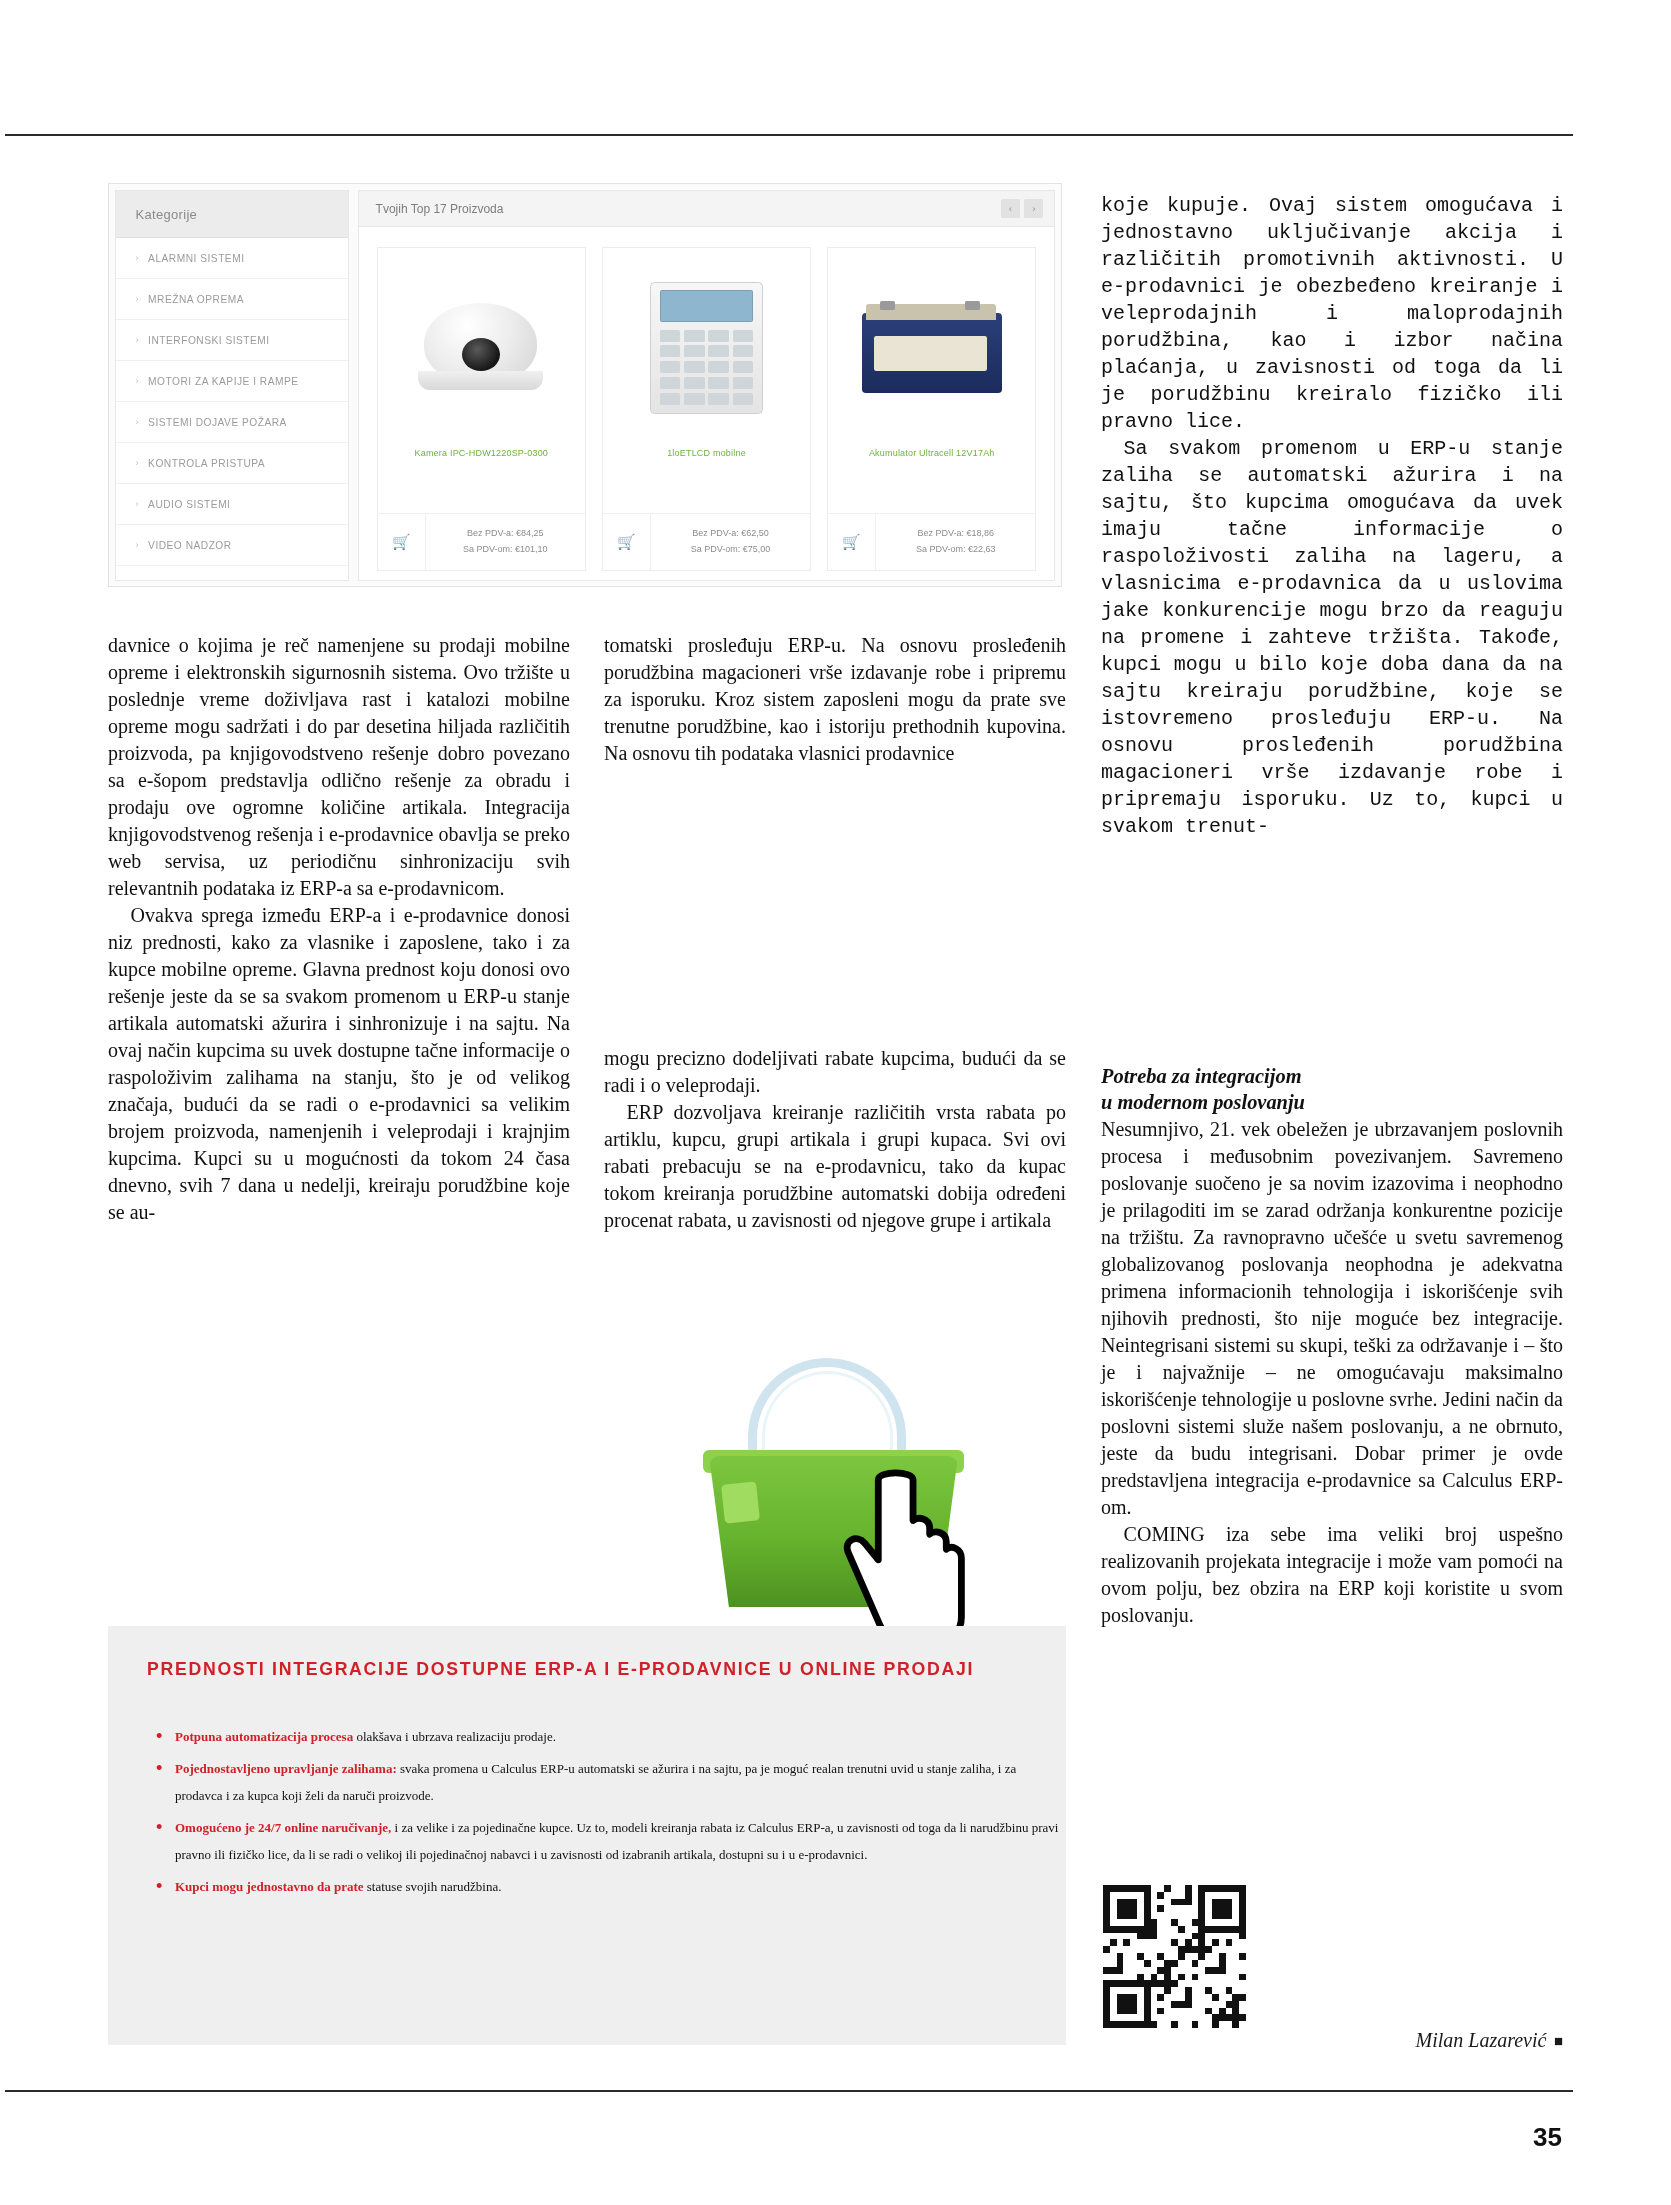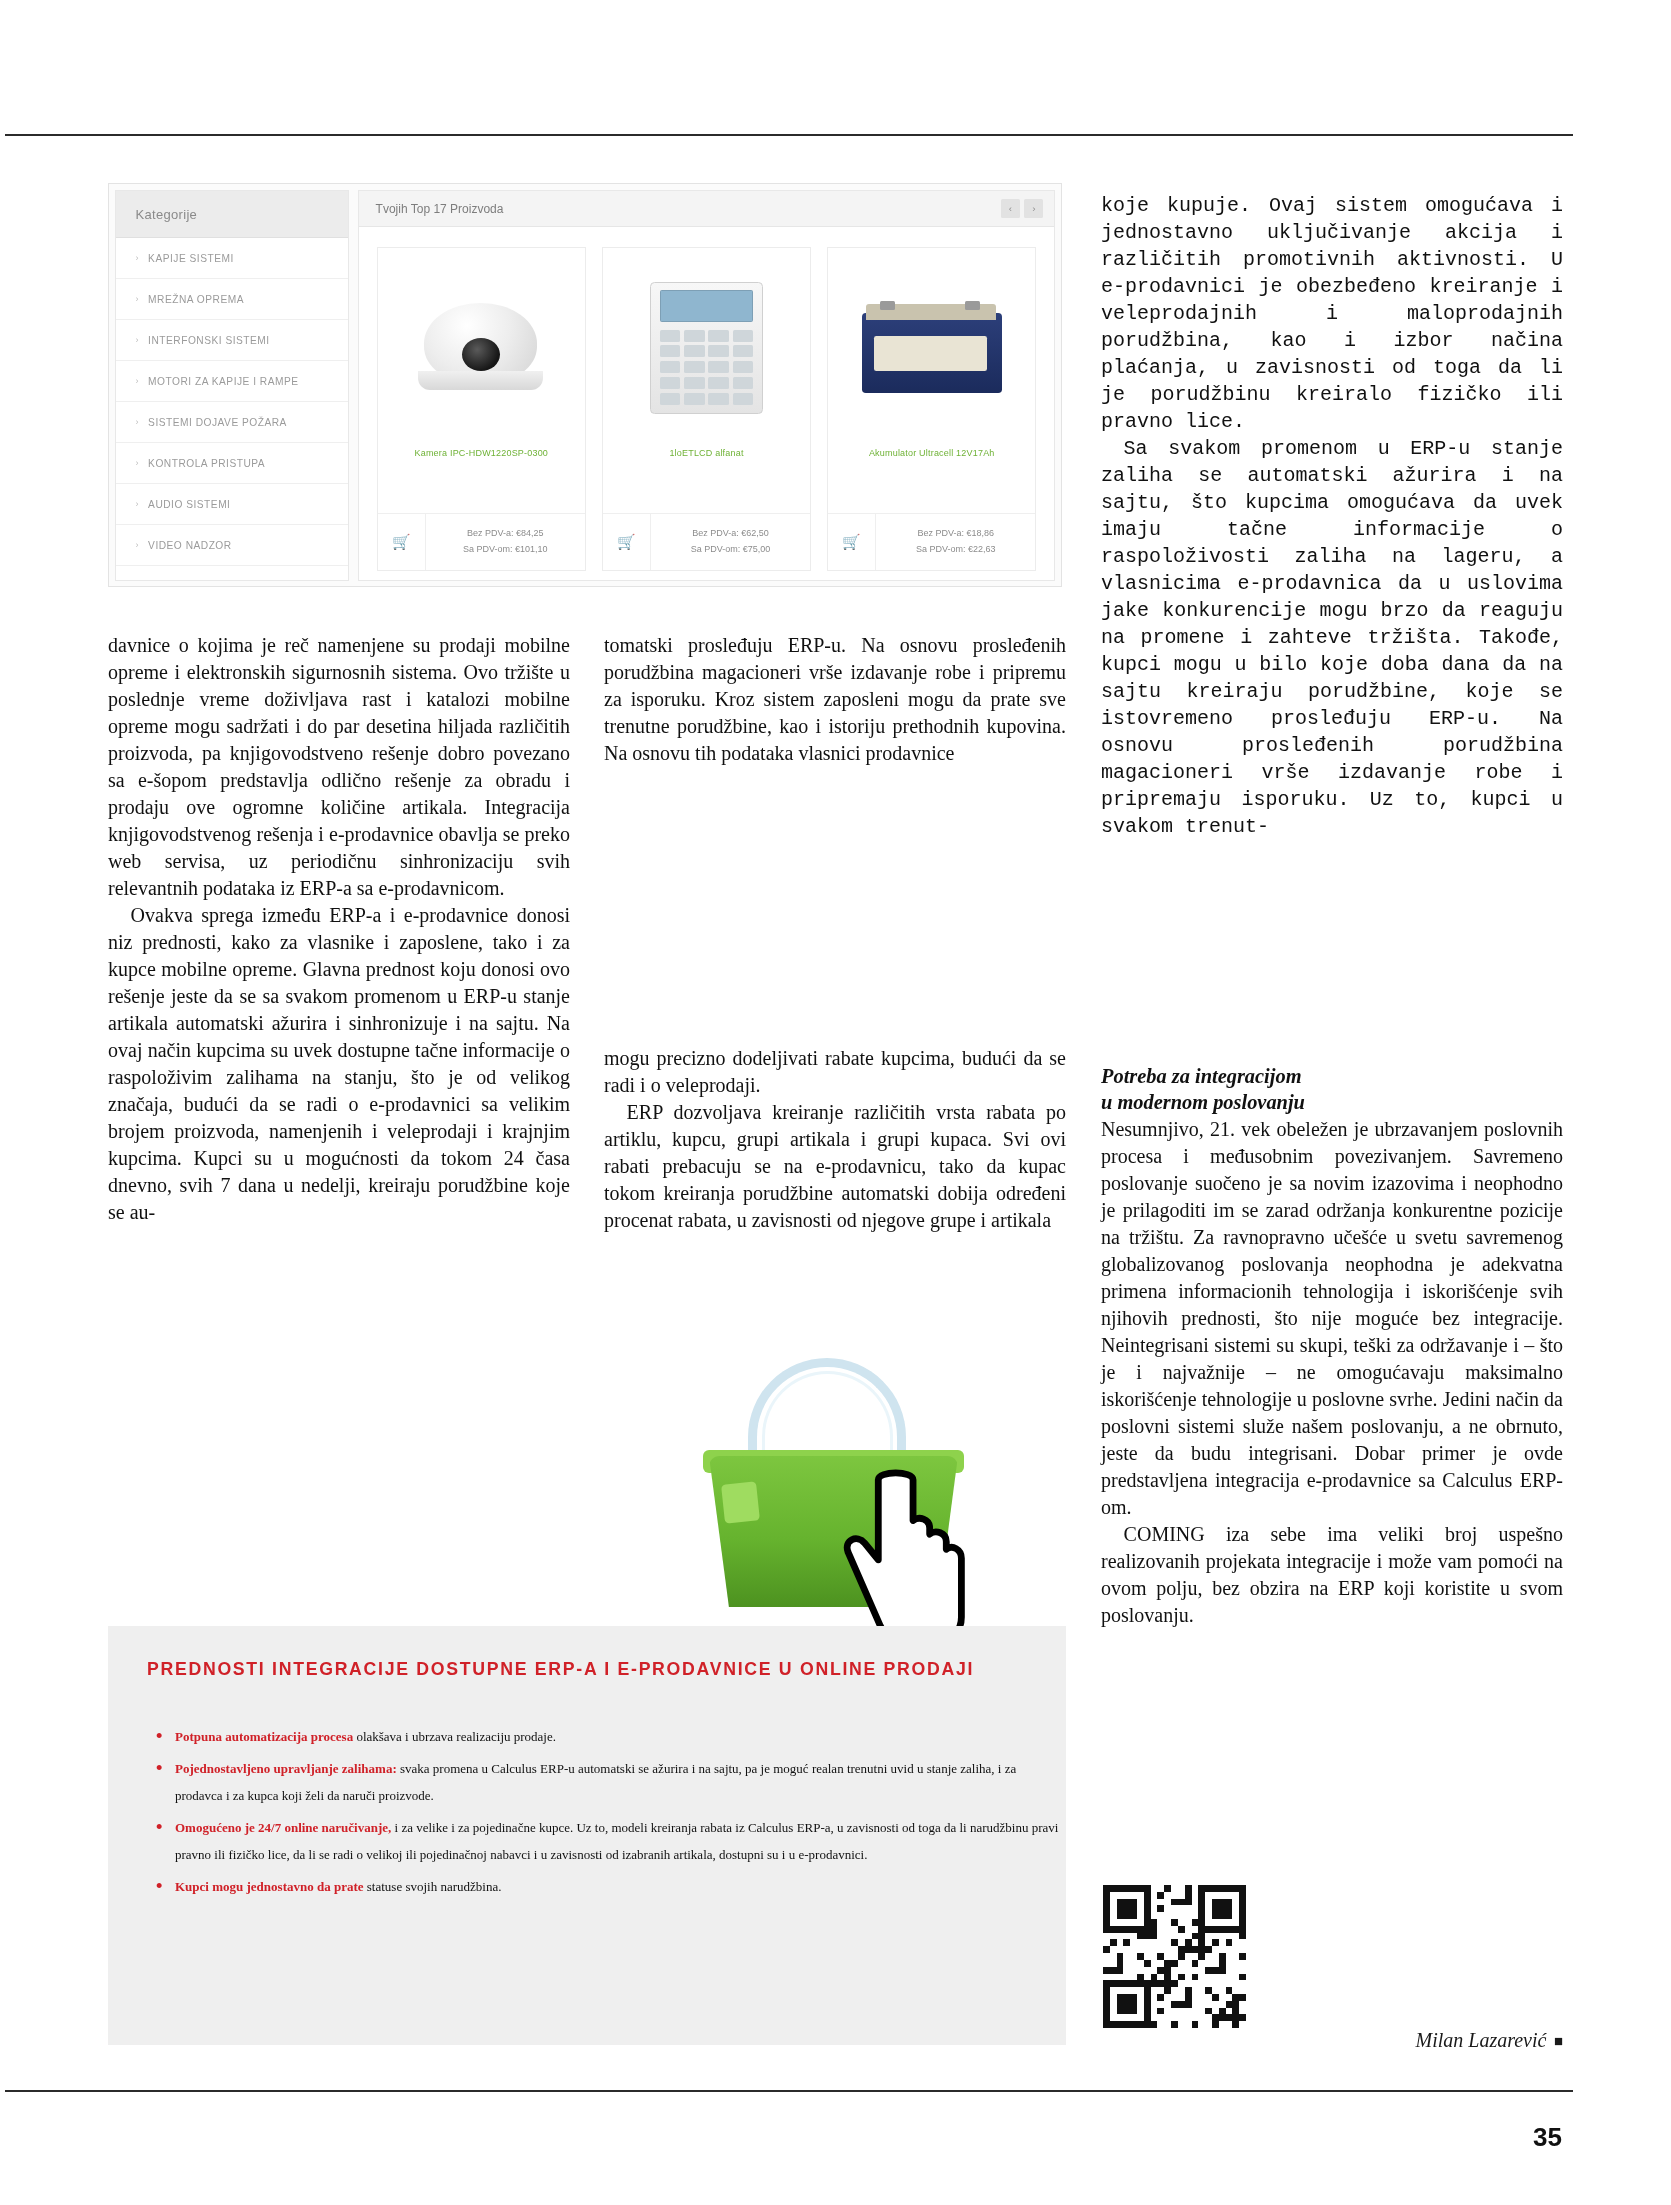--- a/index.html
+++ b/index.html
@@ -481,21 +481,21 @@
   <div class="top-rule"></div>
   <div class="bottom-rule"></div>
 
   <div class="shot">
     <div class="shot-left">
       <div class="shot-left-head">
         <span>Kategorije</span>
       </div>
       <div class="cat-item">
         <span class="chev">›</span>
-        <span>KAPIJE SISTEMI</span>
+        <span>ALARMNI SISTEMI</span>
       </div>
       <div class="cat-item">
         <span class="chev">›</span>
         <span>MREŽNA OPREMA</span>
       </div>
       <div class="cat-item">
         <span class="chev">›</span>
         <span>INTERFONSKI SISTEMI</span>
       </div>
       <div class="cat-item">
@@ -569,21 +569,21 @@
                   <i></i>
                   <i></i>
                   <i></i>
                 <i></i>
                   <i></i>
                   <i></i>
                   <i></i>
               </div>
             </div>
           </div>
-          <div class="prod-name">1loETLCD alfanat</div>
+          <div class="prod-name">1loETLCD mobilne</div>
           <div class="prod-foot">
             <div class="cart-btn">🛒</div>
             <div class="prices">
               <div>Bez PDV-a: €62,50</div>
               <div>Sa PDV-om: €75,00</div>
             </div>
           </div>
         </div>
 
         <div class="prod-card">

